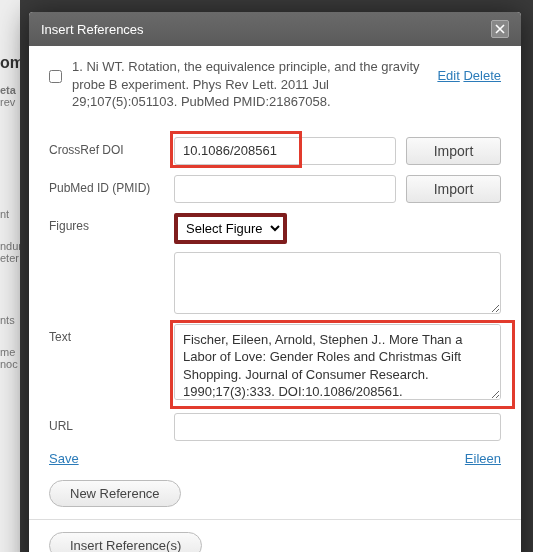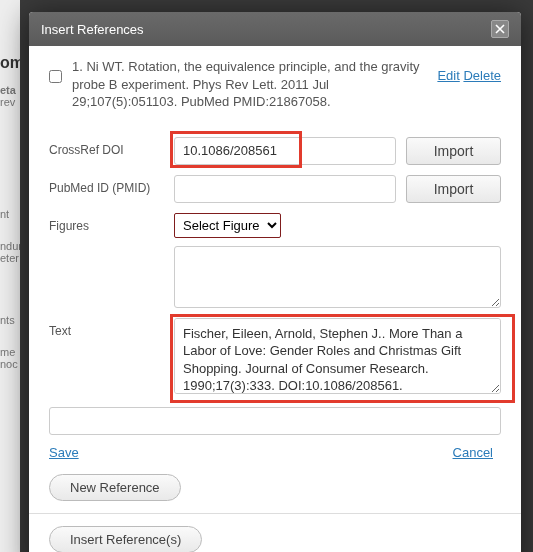--- a/index.html
+++ b/index.html
@@ -77,41 +77,41 @@
     border: 1px solid #bbb;
     background: linear-gradient(#fafafa, #e9e9e9);
     border-radius: 3px;
     padding: 5px 20px;
     font-size: 14px;
     color: #444;
     cursor: pointer;
     min-width: 95px;
   }
   .sel {
-    border: 1px solid #7f1d1d;
+    border: 4px solid #7f1d1d;
     background: #fff;
     font-size: 13px;
     padding: 3px 4px;
     border-radius: 2px;
   }
   textarea.area {
     width: 100%;
     border: 1px solid #ccc;
     border-radius: 3px;
     padding: 6px 8px;
     font-size: 13px;
     font-family: inherit;
     color: #333;
     resize: both;
   }
   .figures-area { height: 62px; }
   .text-area { height: 76px; line-height: 1.35; }
   .footer-links {
     display: flex; justify-content: space-between;
-    margin: 4px 8px 14px 0;
+    margin: 4px 0 14px 0;
   }
   .center-btn-row {
     display: flex; justify-content: flex-start;
     margin-bottom: 4px;
   }
   .pill-btn {
     border: 1px solid #bbb;
     background: linear-gradient(#fafafa, #e9e9e9);
     border-radius: 14px;
     padding: 5px 20px;
@@ -209,26 +209,27 @@
 
     <div class="form-row">
       <div class="label">Text</div>
       <div class="text-wrap">
         <textarea class="area text-area" style="">Fischer, Eileen, Arnold, Stephen J.. More Than a Labor of Love: Gender Roles and Christmas Gift Shopping. Journal of Consumer Research. 1990;17(3):333. DOI:10.1086/208561.</textarea>
         <div class="text-hl"></div>
       </div>
     </div>
 
     <div class="form-row">
+      <div class="label">URL</div>
       <input class="txt-input" type="text" value="" style="">
     </div>
 
     <div class="footer-links">
       <span class="link">Save</span>
-      <span class="link">Cancel</span>
+      <span class="link">Eileen</span>
     </div>
 
     <div class="center-btn-row">
       <button class="pill-btn">New Reference</button>
     </div>
 
     <div class="divider"></div>
 
     <div class="center-btn-row">
       <button class="pill-btn">Insert Reference(s)</button>

